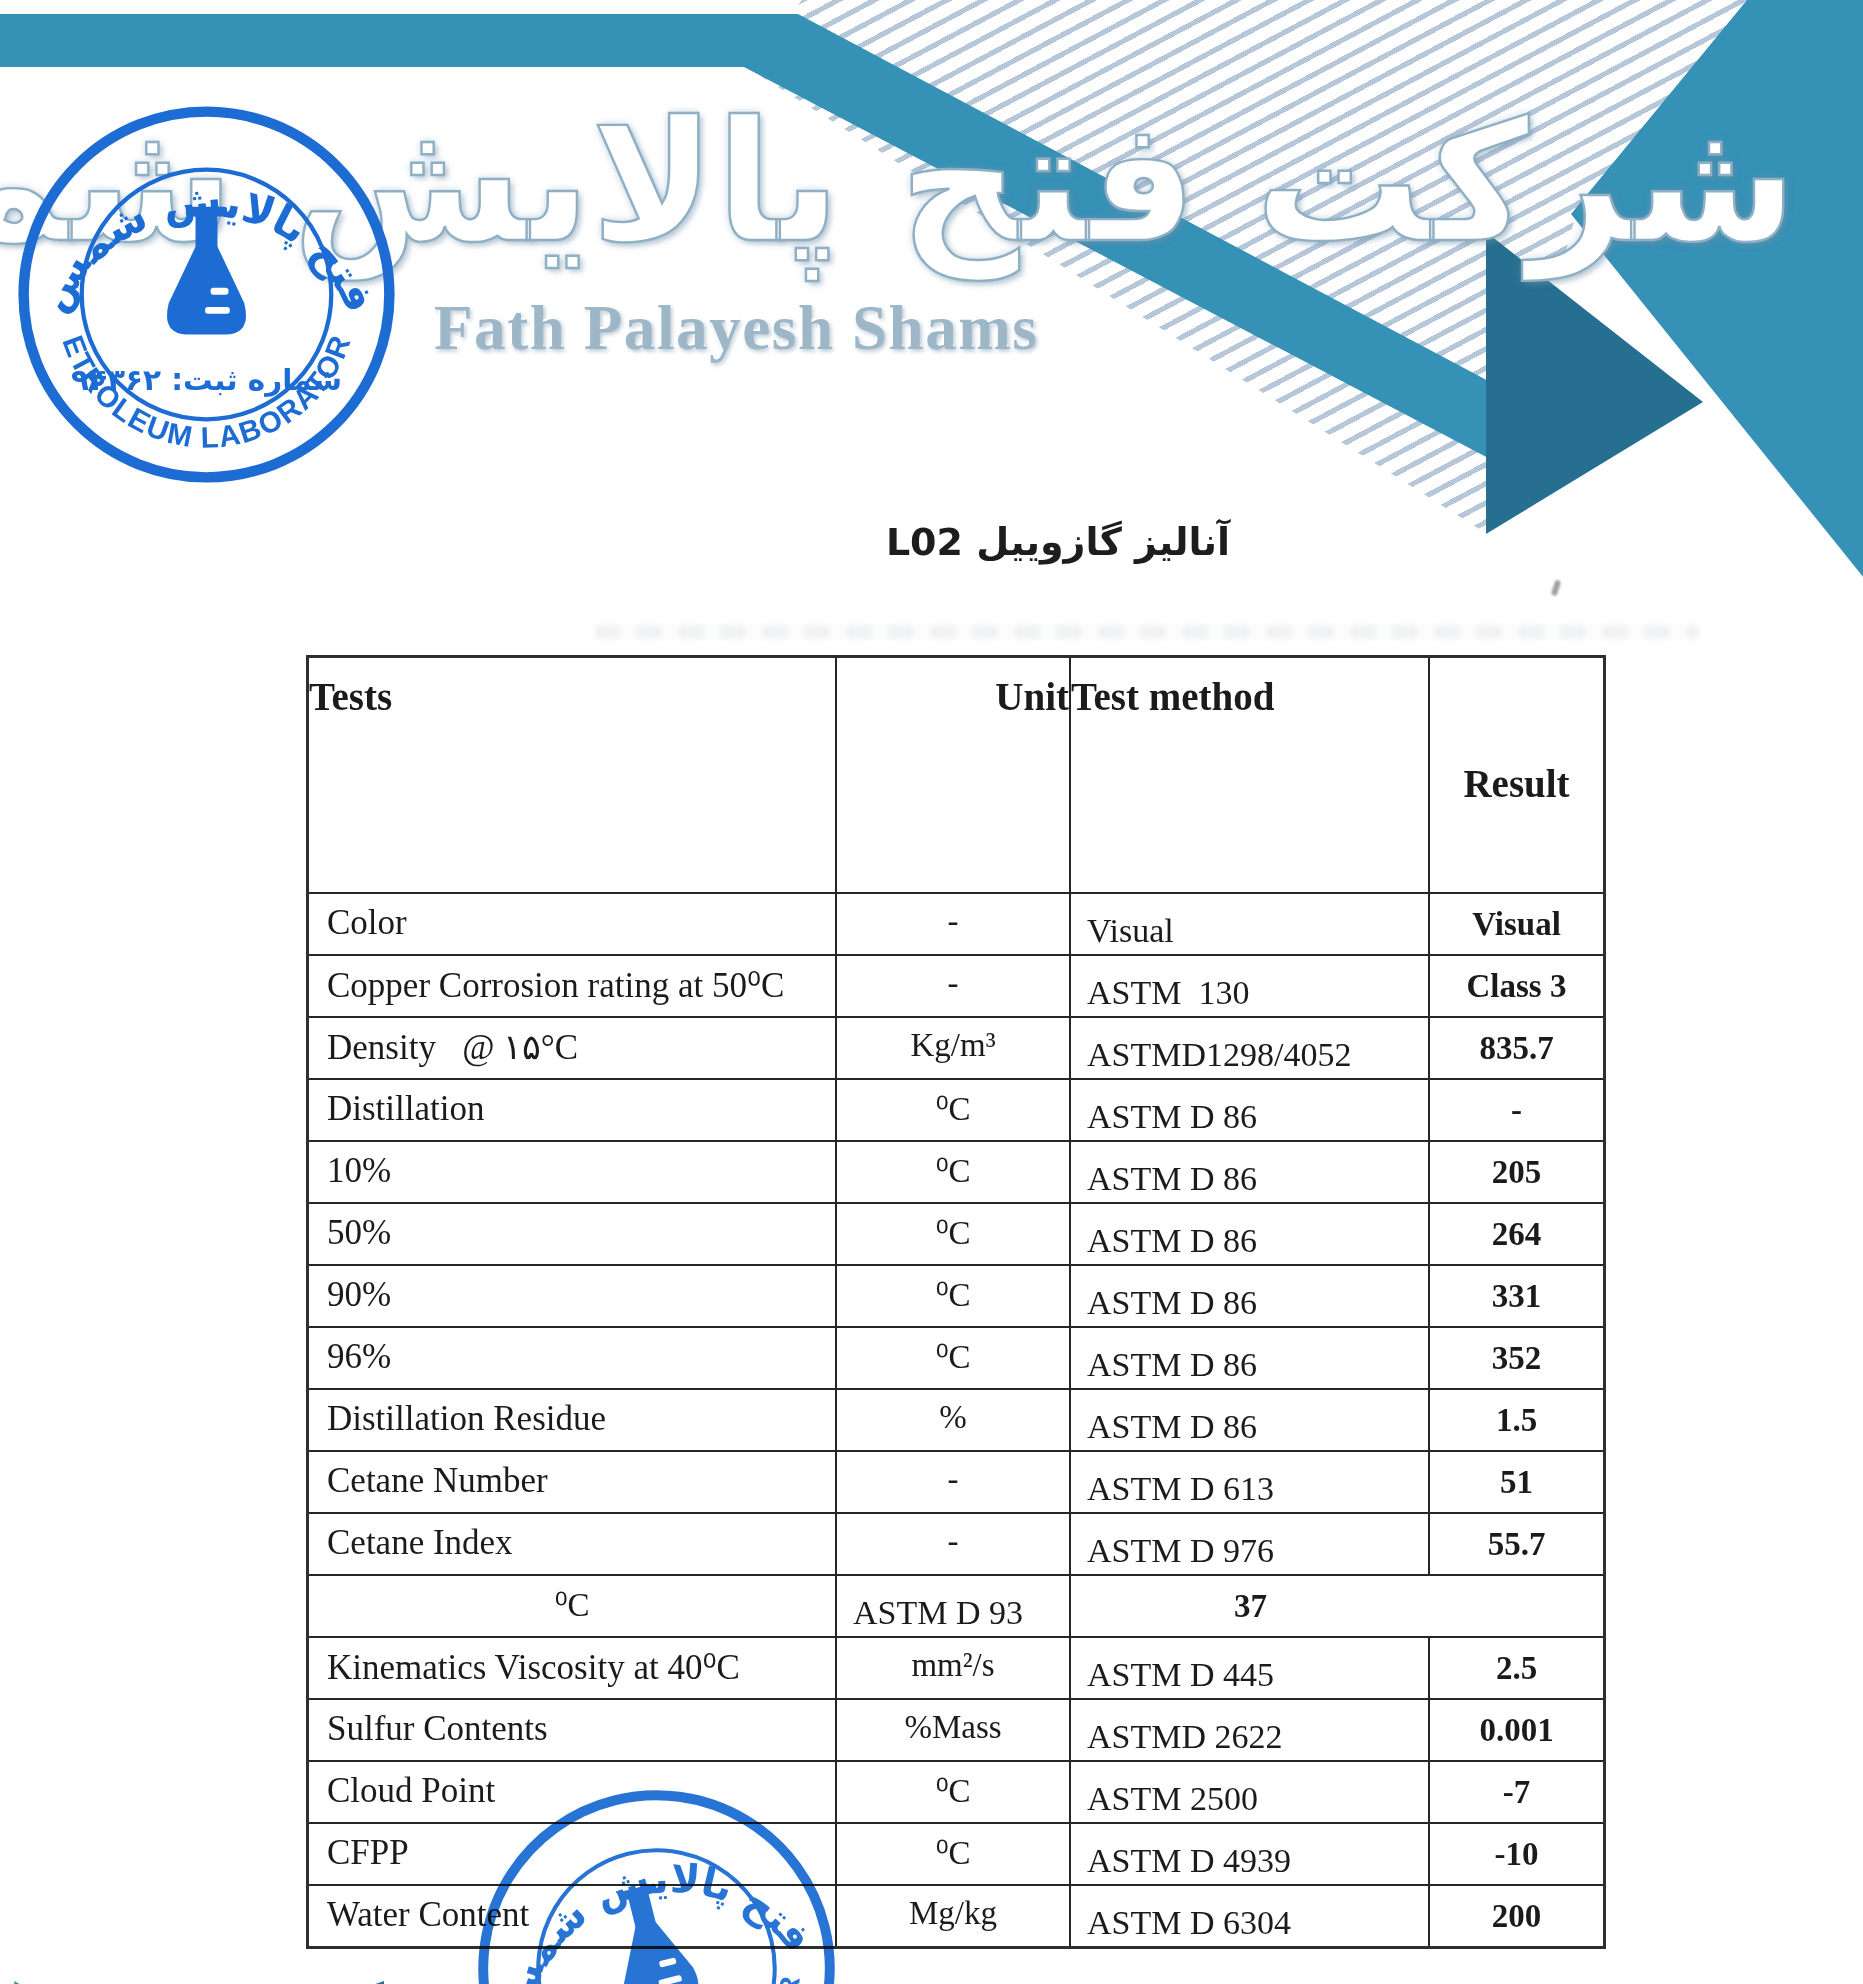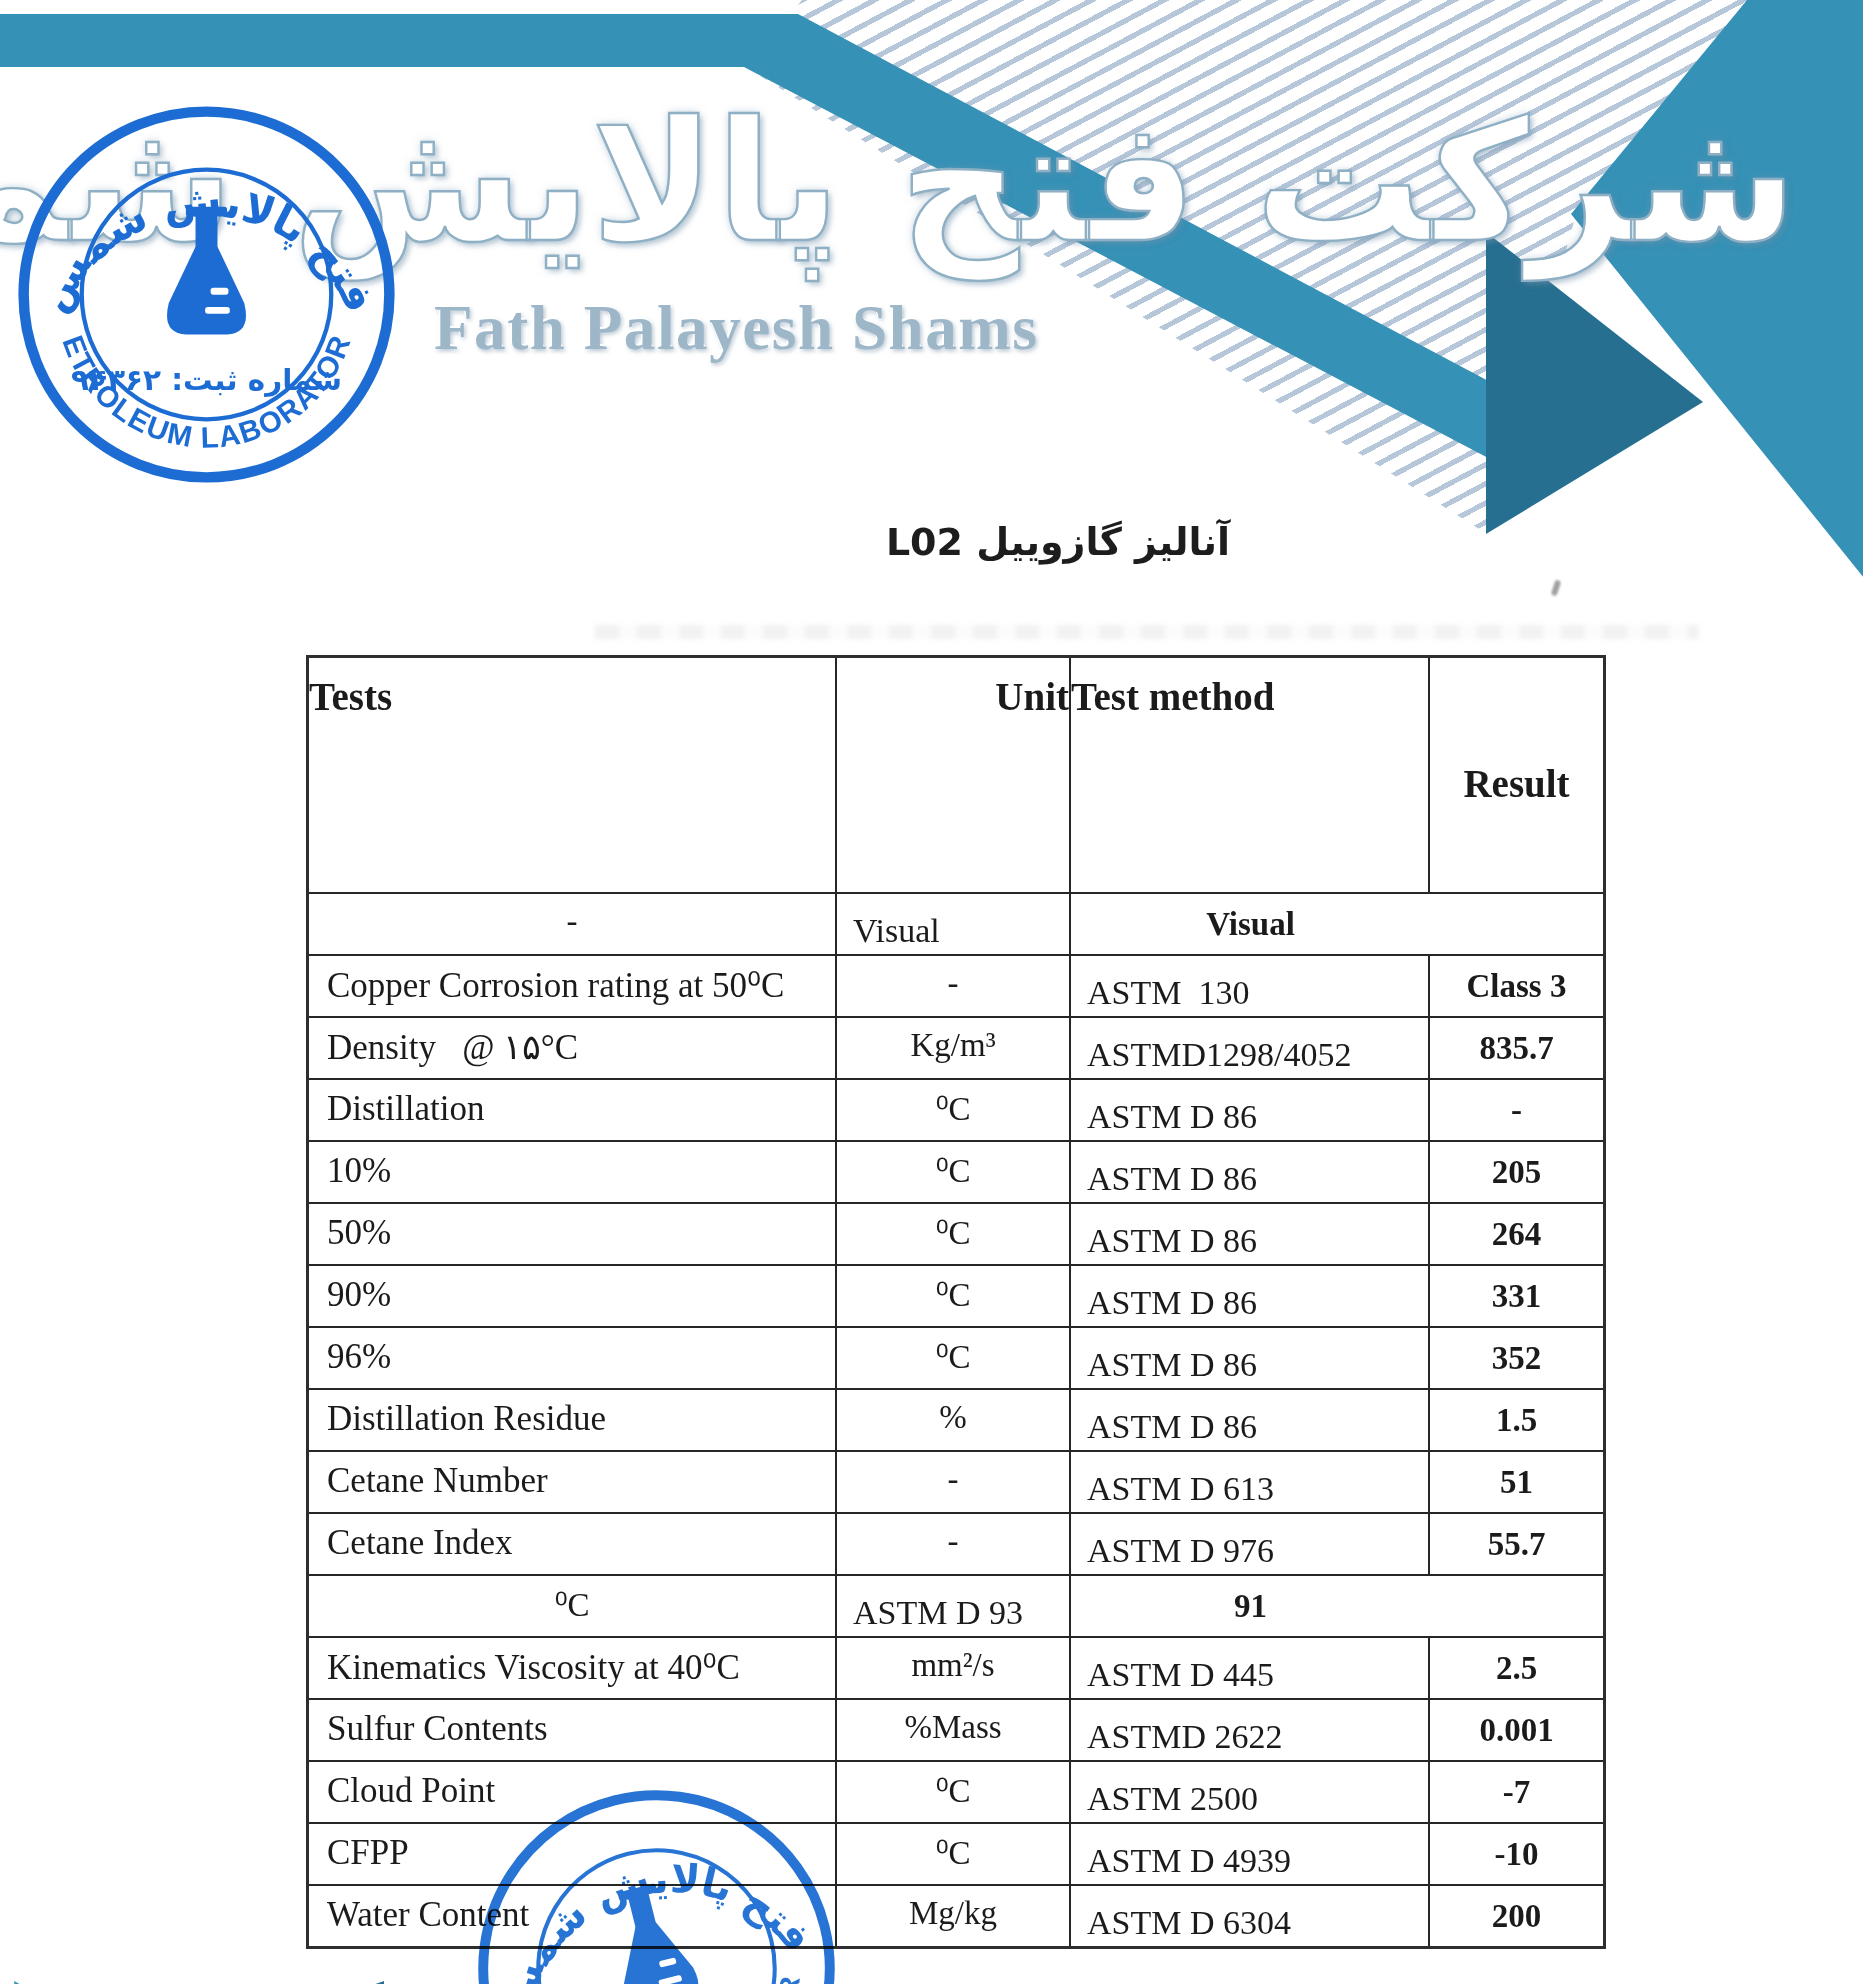--- a/index.html
+++ b/index.html
@@ -146,20 +146,21 @@
 
   <div class="rtable">
     <div class="trow thead">
       <div class="cell ct h-tests">Tests</div>
       <div class="cell cu h-unit">Unit</div>
       <div class="cell cm h-method">Test method</div>
       <div class="cell cr h-result">Result</div>
     </div>
     <div id="tbody">
         <div class="trow">
+          <div class="cell ct">Color</div>
           <div class="cell cu">-</div>
           <div class="cell cm">Visual</div>
           <div class="cell cr">Visual</div>
         </div>
         <div class="trow">
           <div class="cell ct">Copper Corrosion rating at 50⁰C</div>
           <div class="cell cu">-</div>
           <div class="cell cm">ASTM  130</div>
           <div class="cell cr">Class 3</div>
         </div>
@@ -213,21 +214,21 @@
         </div>
         <div class="trow">
           <div class="cell ct">Cetane Index</div>
           <div class="cell cu">-</div>
           <div class="cell cm">ASTM D 976</div>
           <div class="cell cr">55.7</div>
         </div>
         <div class="trow">
           <div class="cell cu">⁰C</div>
           <div class="cell cm">ASTM D 93</div>
-          <div class="cell cr">91</div>
+          <div class="cell cr">37</div>
         </div>
         <div class="trow">
           <div class="cell ct">Kinematics Viscosity at 40⁰C</div>
           <div class="cell cu">mm²/s</div>
           <div class="cell cm">ASTM D 445</div>
           <div class="cell cr">2.5</div>
         </div>
         <div class="trow">
           <div class="cell ct">Sulfur Contents</div>
           <div class="cell cu">%Mass</div>

